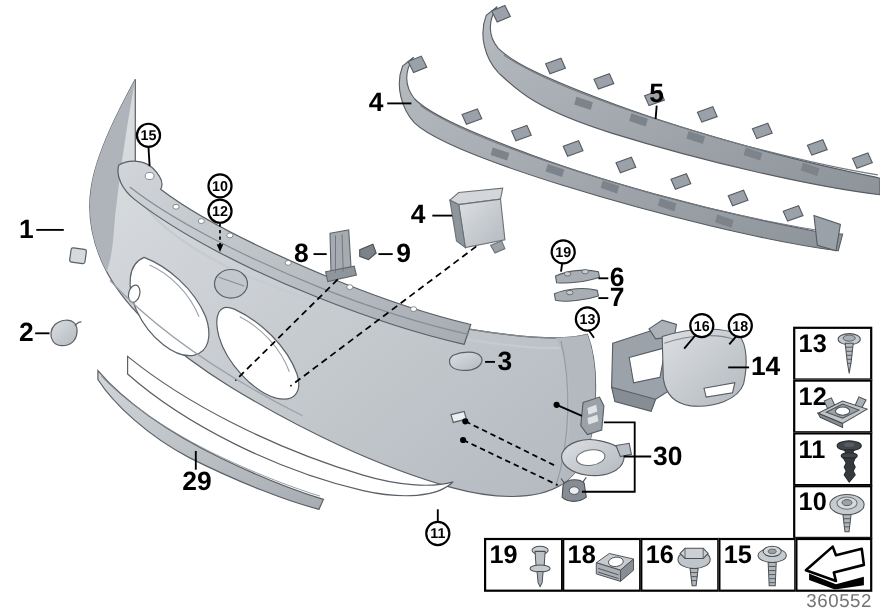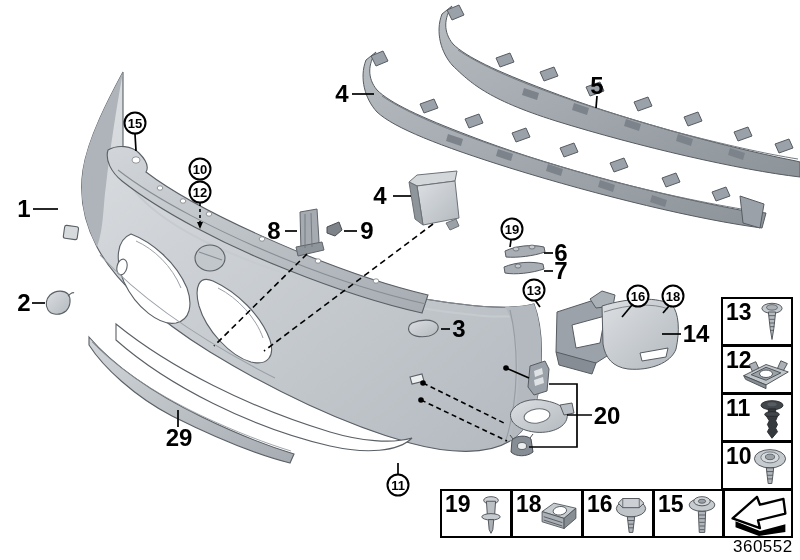--- a/index.html
+++ b/index.html
@@ -7,21 +7,21 @@
          font-family:"Liberation Sans",sans-serif;}
   .art{position:absolute;left:0;top:0;}
   .lbl{position:absolute;transform:translate(-50%,-50%);font-weight:bold;font-size:24px;
        color:#000;line-height:1;white-space:nowrap;}
   .clbl{position:absolute;width:19px;height:19px;transform:translate(-50%,-50%);
         border:2px solid #000;border-radius:50%;background:#fff;font-weight:bold;
         font-size:13px;line-height:19px;text-align:center;color:#000;}
   .lbox{position:absolute;background:#fff;border:2px solid #000;box-sizing:border-box;}
   .lbox .num{position:absolute;left:3px;top:0;font-weight:bold;font-size:23px;line-height:26px;color:#000;}
   .lbox svg{position:absolute;}
-  #footer-num{position:absolute;left:733px;top:537px;font-size:17px;color:#000000;letter-spacing:.5px;}
+  #footer-num{position:absolute;left:733px;top:537px;font-size:17px;color:#737373;letter-spacing:.5px;}
 </style>
 </head>
 <body>
 
 <div id="stage">
 
   <svg class="art" width="800" height="560" viewBox="0 0 800 560">
     <defs>
       <linearGradient id="gBody" x1="0" y1="0" x2="1" y2="1">
         <stop offset="0" stop-color="#dcdfe2"></stop>
@@ -222,21 +222,21 @@
   <div class="lbl" style="left:24px;top:303px">2</div>
   <div class="lbl" style="left:459px;top:329px">3</div>
   <div class="lbl" style="left:342px;top:94px">4</div>
   <div class="lbl" style="left:597px;top:86px">5</div>
   <div class="lbl" style="left:561px;top:253px">6</div>
   <div class="lbl" style="left:561px;top:271px">7</div>
   <div class="lbl" style="left:274px;top:231px">8</div>
   <div class="lbl" style="left:367px;top:231px">9</div>
   <div class="lbl" style="left:696px;top:334px">14</div>
   <div class="lbl" style="left:380px;top:196px">4</div>
-  <div class="lbl" style="left:607px;top:416px">20</div>
+  <div class="lbl" style="left:607px;top:416px">30</div>
   <div class="lbl" style="left:179px;top:438px">29</div>
 
   <div class="clbl" style="left:135px;top:123px">15</div>
   <div class="clbl" style="left:200px;top:169px">10</div>
   <div class="clbl" style="left:200px;top:192px">12</div>
   <div class="clbl" style="left:512px;top:229px">19</div>
   <div class="clbl" style="left:534px;top:290px">13</div>
   <div class="clbl" style="left:638px;top:296px">16</div>
   <div class="clbl" style="left:673px;top:296px">18</div>
   <div class="clbl" style="left:398px;top:485px">11</div>

